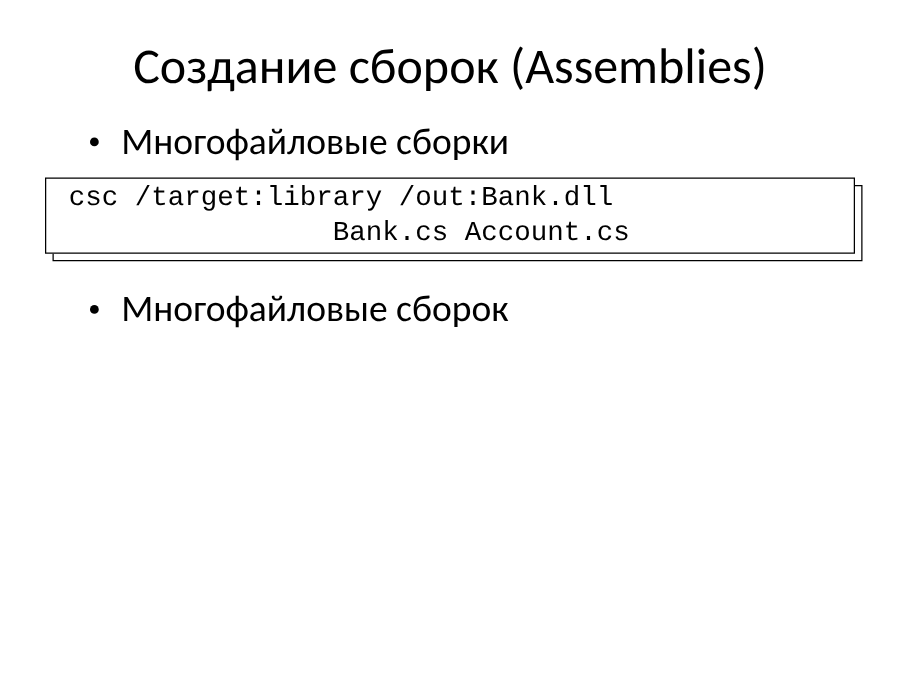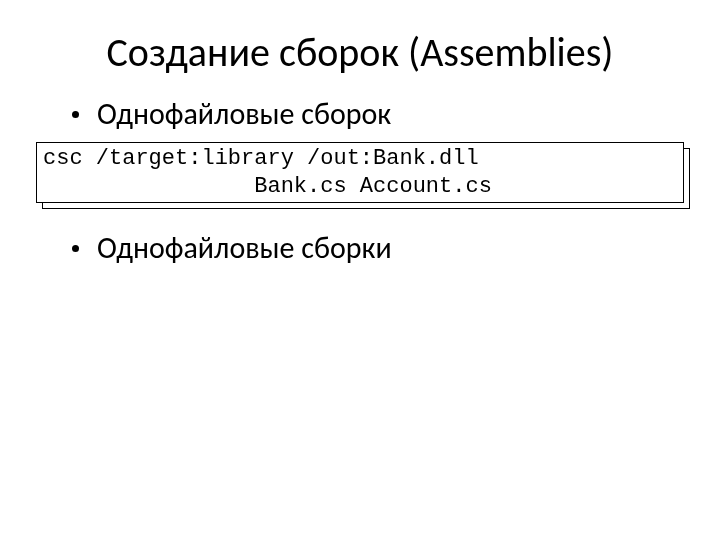--- a/index.html
+++ b/index.html
@@ -52,39 +52,39 @@
     border: 1px solid #000;
     background: #fff;
   }
   .codeblock {
     position: relative;
     border: 1px solid #000;
     background: #fff;
     font-family: "Courier New", monospace;
     font-size: 22px;
     line-height: 1.25;
-    padding: 2px 6px 2px 6px;
+    padding: 2px 6px 2px 18px;
     white-space: pre;
   }
 </style>
 </head>
 <body>
 
 <div class="slide">
 
   <h1 class="title">Создание сборок (Assemblies)</h1>
 
   <div class="bullet">
-    <span class="dot"></span><span>Однофайловые сборок</span>
+    <span class="dot"></span><span>Многофайловые сборки</span>
   </div>
 
   <div class="codeblock-wrap">
     <div class="codeblock-shadow"></div>
     <div class="codeblock">csc /target:library /out:Bank.dll
                 Bank.cs Account.cs</div>
   </div>
 
   <div class="bullet">
-    <span class="dot"></span><span>Однофайловые сборки</span>
+    <span class="dot"></span><span>Многофайловые сборок</span>
   </div>
 
 
 </div>
 
 </body></html>

